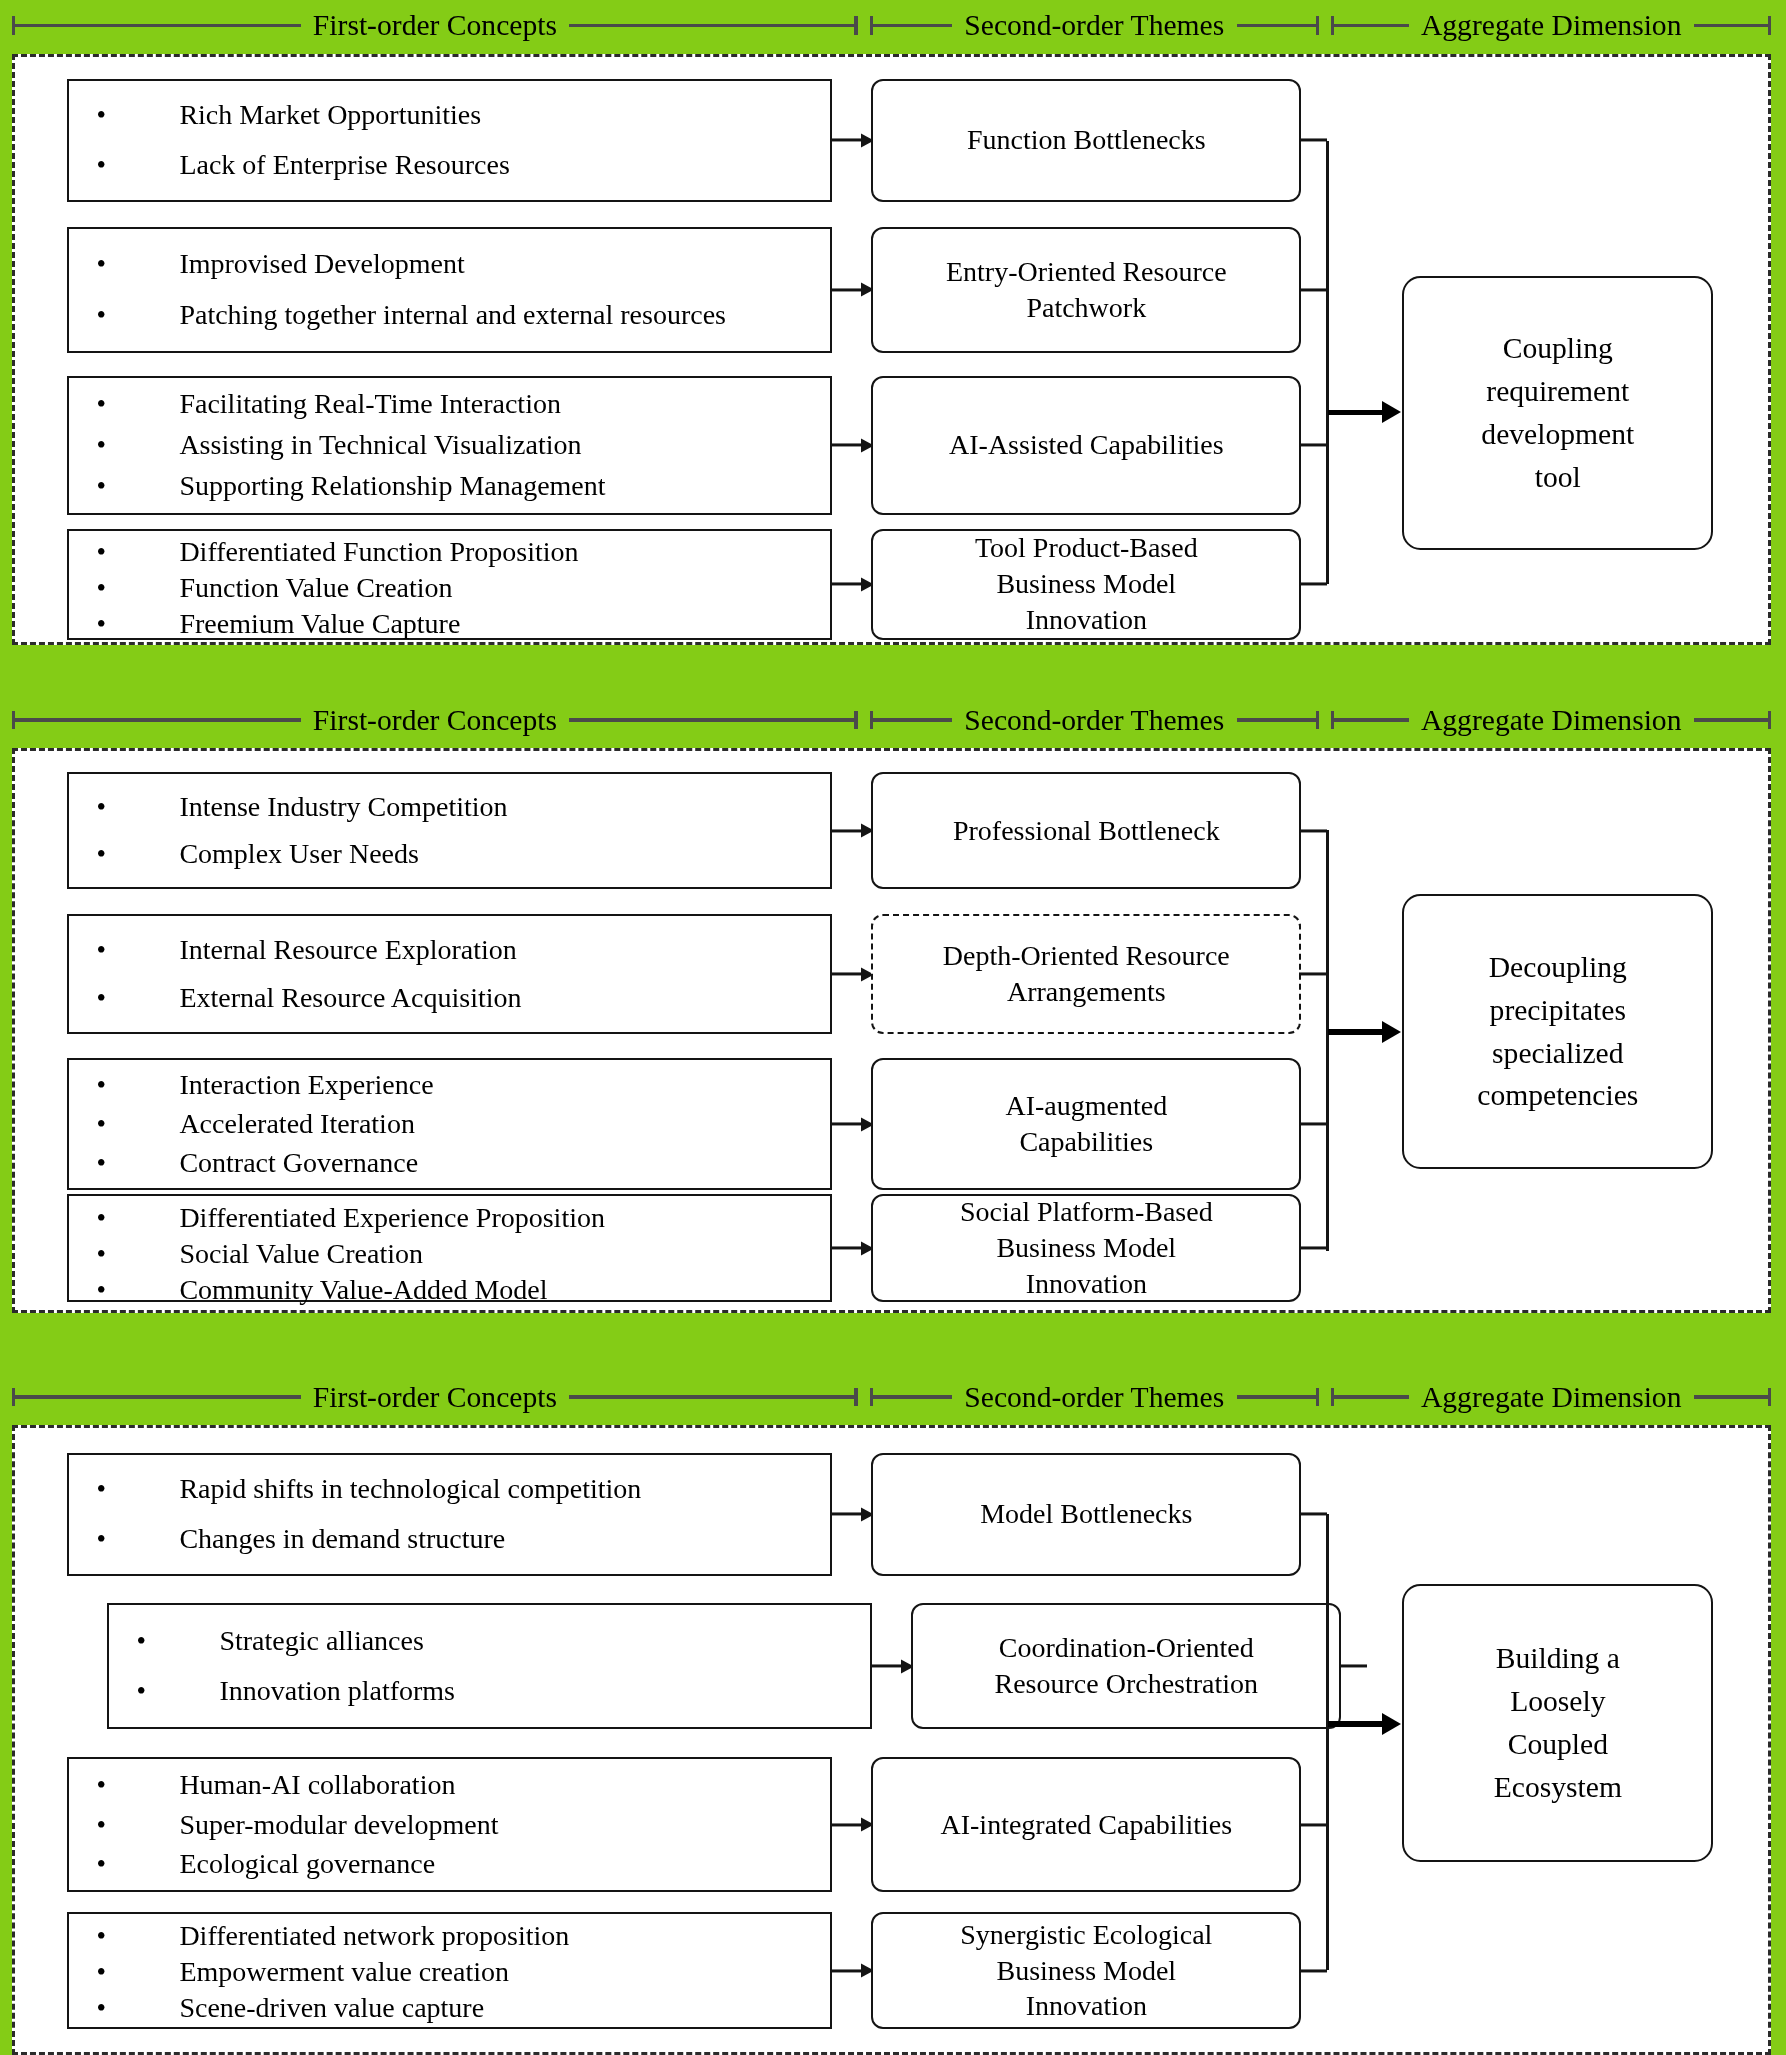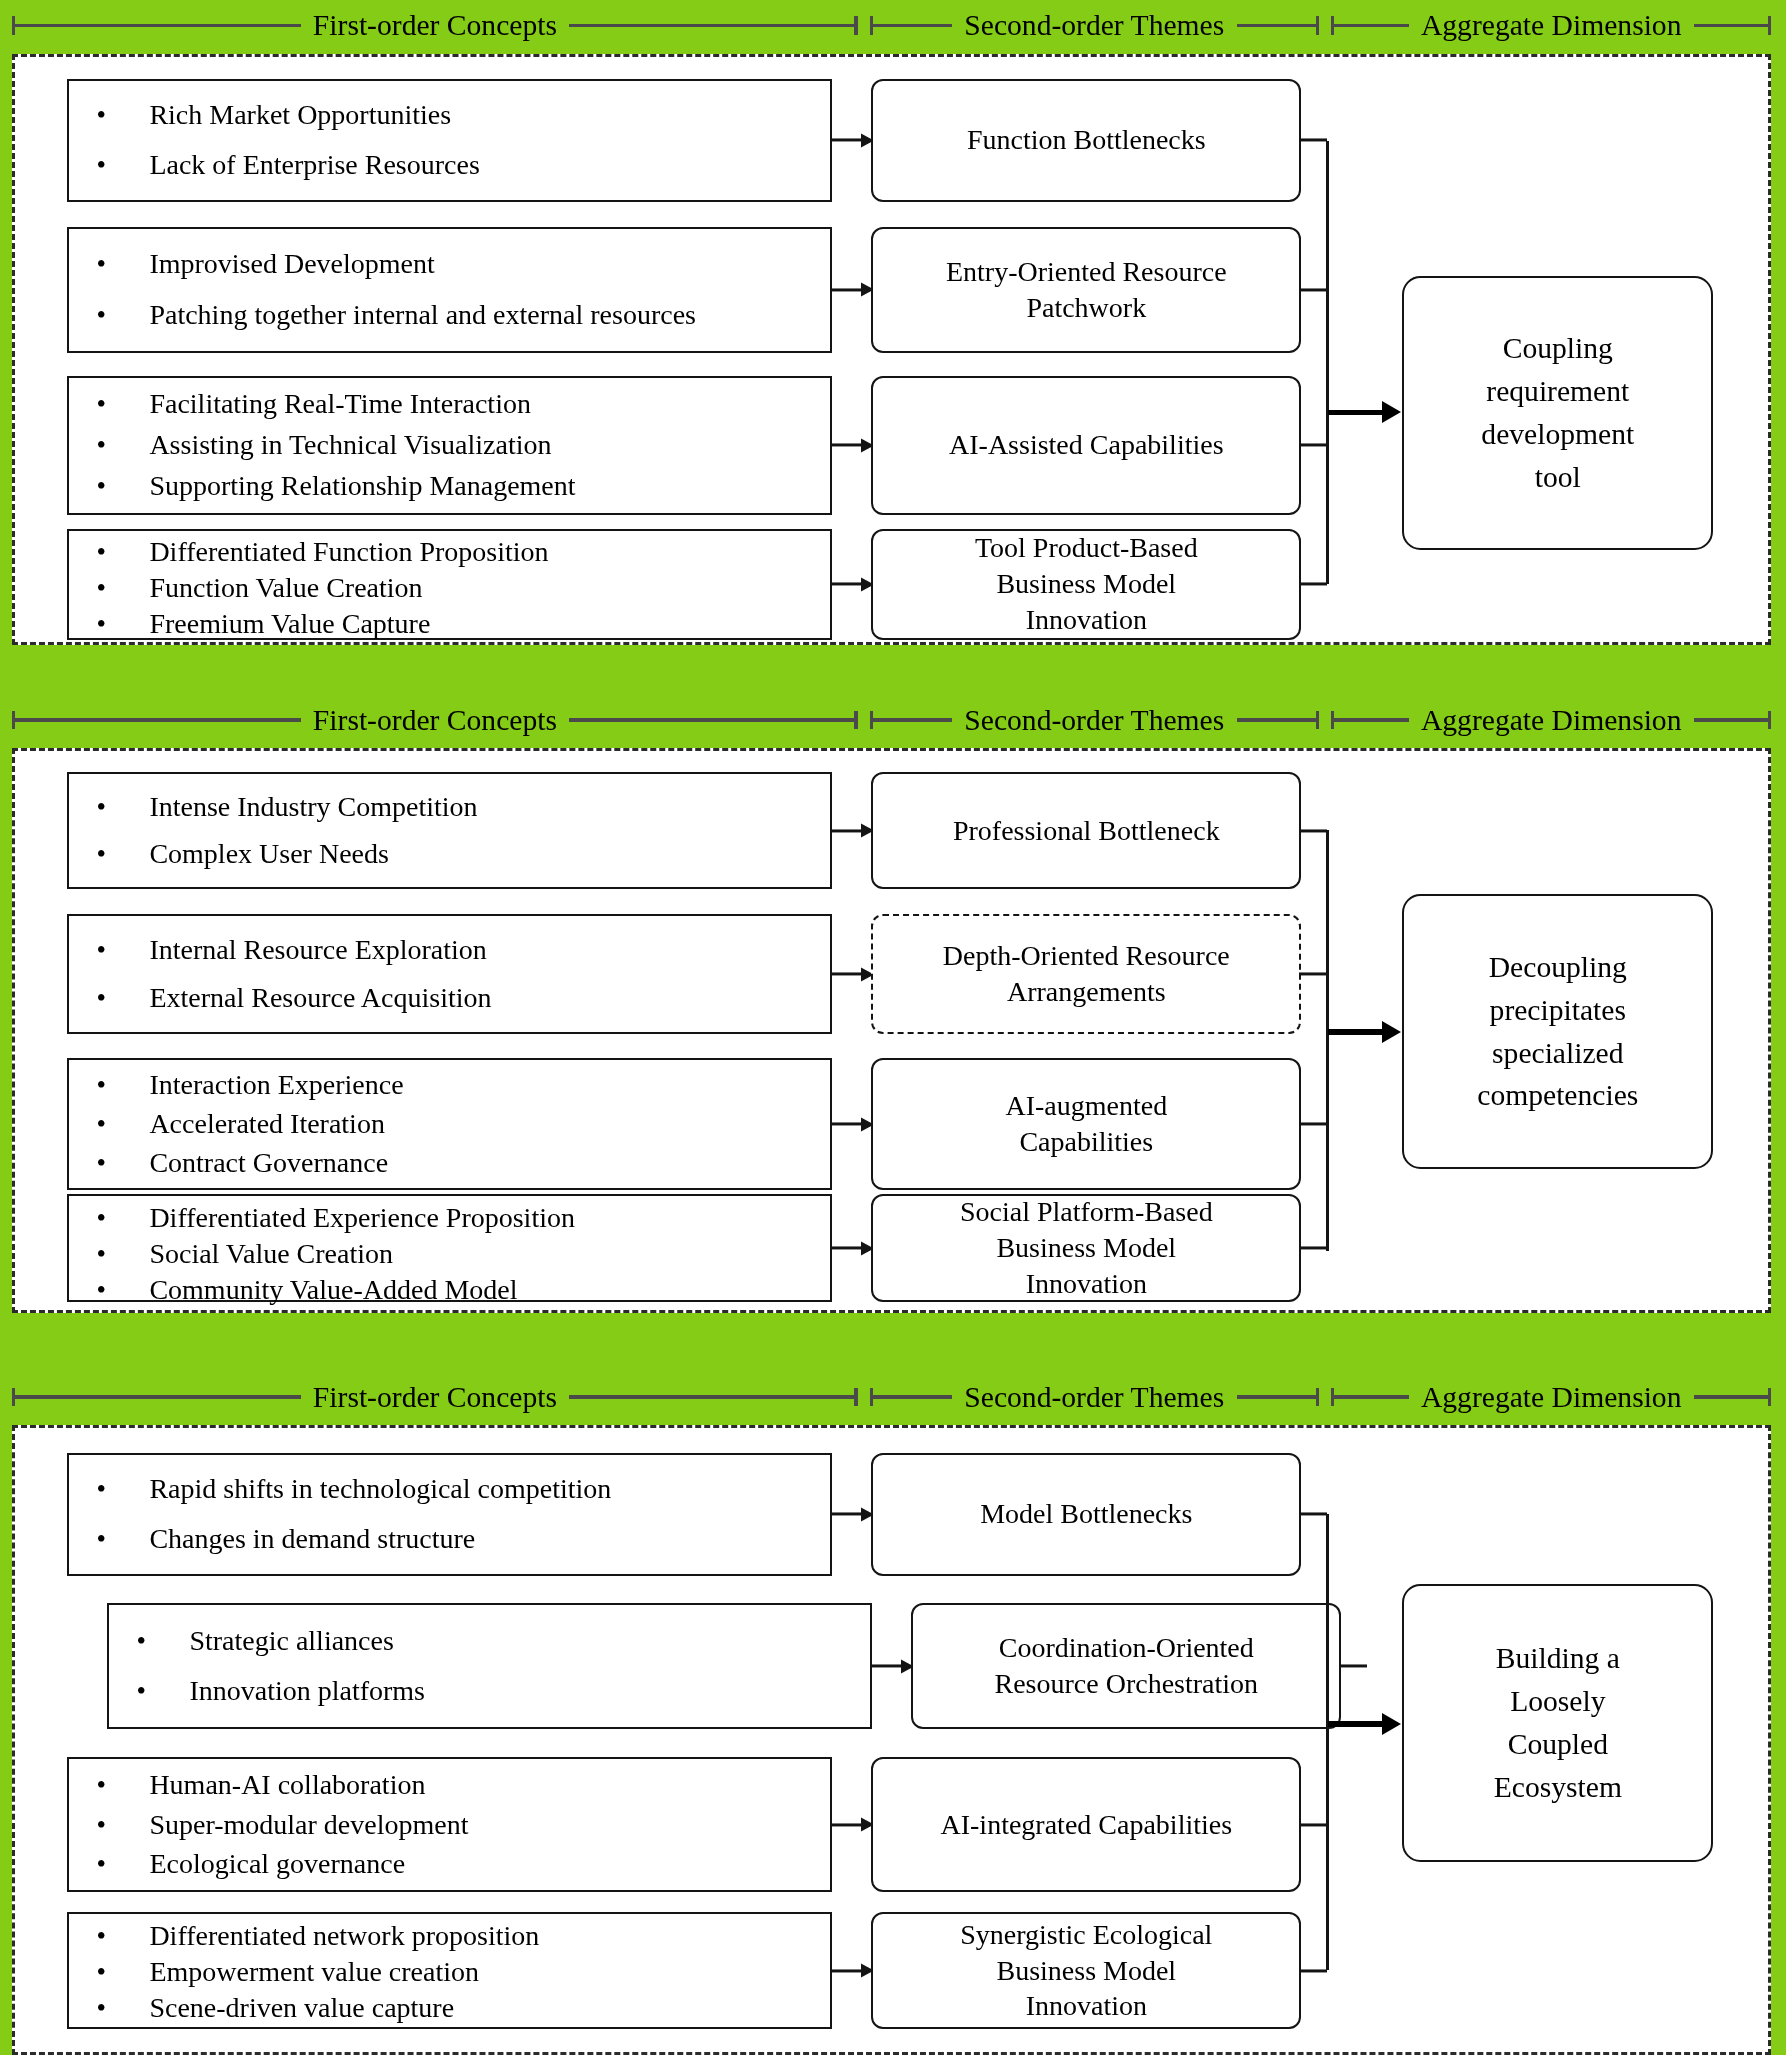--- a/index.html
+++ b/index.html
@@ -17,21 +17,21 @@
   .hlabel{font-size:29.6px;margin:0 12.3px;white-space:nowrap;}
 
   
   .dashed-box{position:relative;border:3.1px dashed #2b2b2b;background:#fff;}
   #p1 .dashed-box{height:585px;} #p2 .dashed-box{height:559px;} #p3 .dashed-box{height:624px;}
 
   
   .crow{position:absolute;left:52px;width:765px;box-sizing:border-box;background:#fff;
         border:2.5px solid #141414;display:flex;flex-direction:column;justify-content:space-evenly;
         padding:3.7px 14.8px 3.7px 18.5px;}
-  .bullet{display:flex;align-items:flex-end;}
+  .bullet{display:flex;align-items:flex-end;gap:30px;}
   .dot{flex:0 0 53px;padding-left:8.6px;font-size:27px;line-height:36px;}
   .dot::before{content:"\2022";}
   .btext{font-size:28px;line-height:36px;}
 
   
   .trow{position:absolute;left:856px;width:430px;box-sizing:border-box;background:#fff;
         border:2.5px solid #141414;border-radius:12px;display:flex;align-items:center;
         justify-content:center;padding:0 17px;}
   .trow.dashed{border-style:dashed;}
   .tlabel{font-size:28px;line-height:1.28;text-align:center;white-space:pre-line;}

